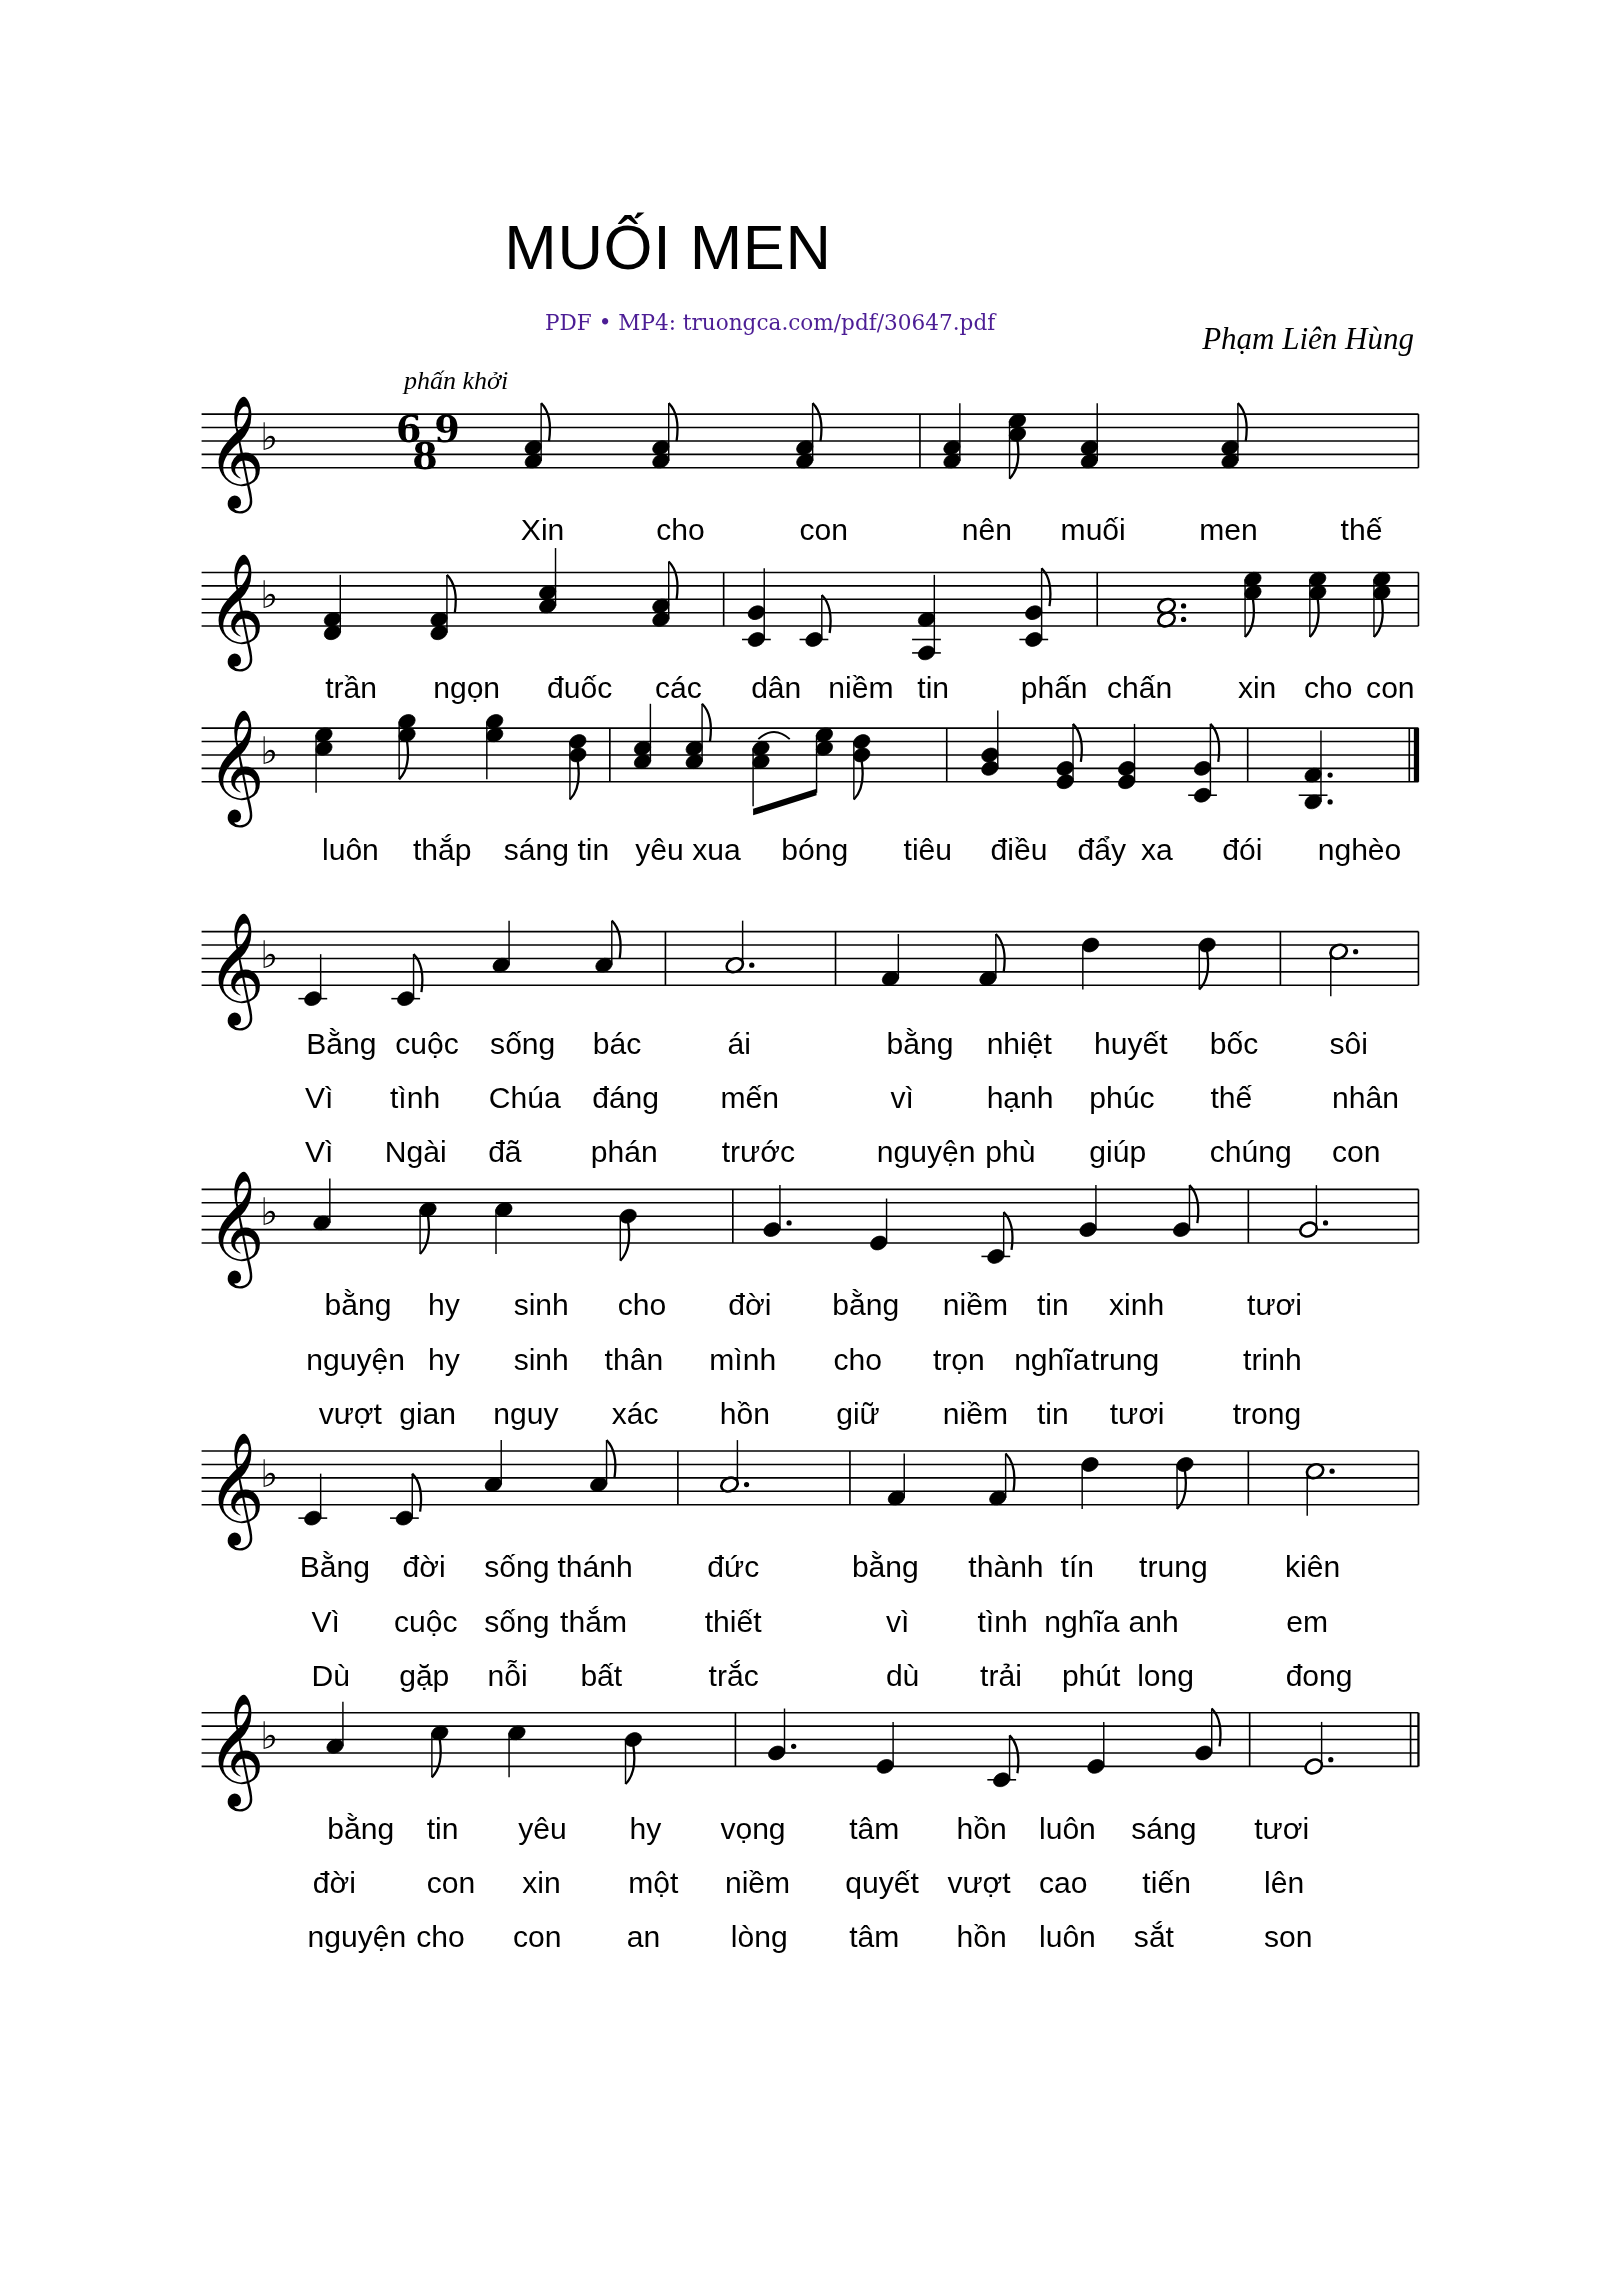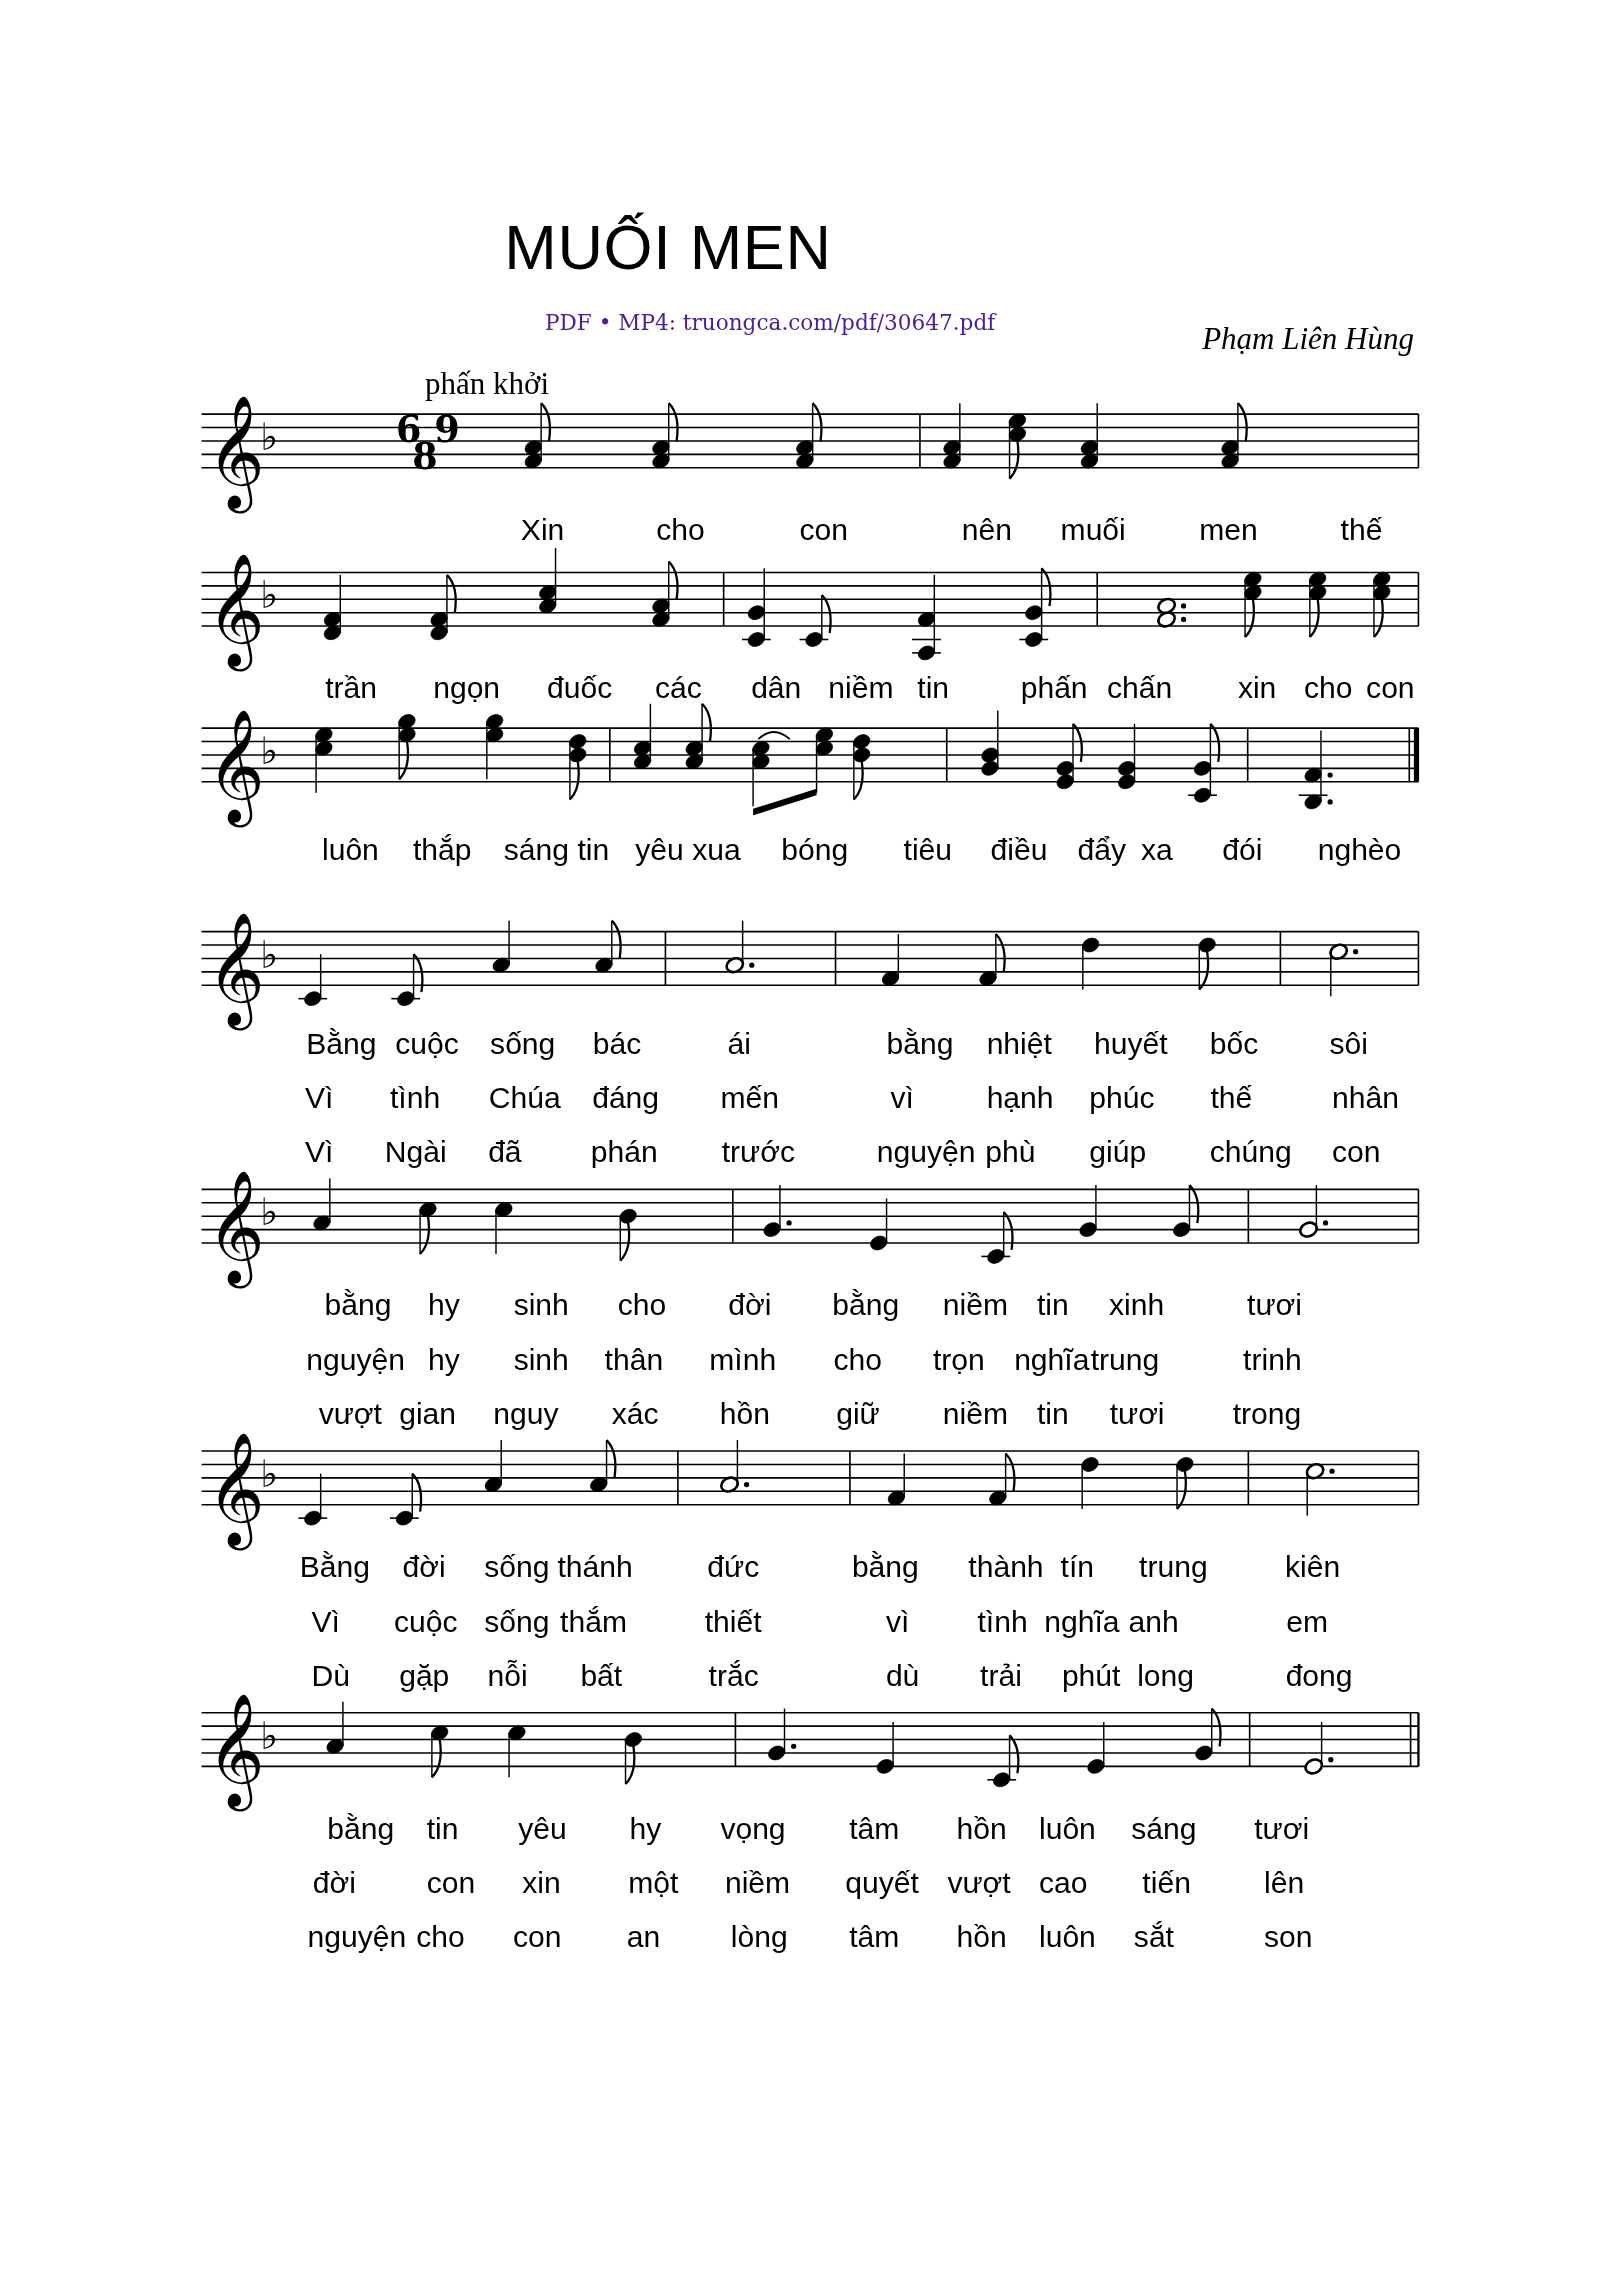--- a/index.html
+++ b/index.html
@@ -1,21 +1,21 @@
 <!DOCTYPE html>
 <html style="font-size:10.5px"><head>
 <meta charset="utf-8">
 <style>
   html, body { margin: 0; padding: 0; background: #ffffff; }
   body { width: 1622px; height: 2295px; position: relative; overflow: hidden; color: #000; }
   .title { position: absolute; left: 0; width: 1336px; top: 208px; text-align: center;
     font-family: "Liberation Sans", sans-serif; font-size: 63px; letter-spacing: 0.7px; line-height: 1; margin-top: 8px; }
   .source { position: absolute; left: 545px; top: 310px; font-family: "DejaVu Serif", serif; font-size: 21.6px; color: #4c1d95; }
   .composer { position: absolute; right: 208px; top: 321px; font-family: "Liberation Serif", serif; font-style: italic; font-size: 31px; }
-  .tempo { position: absolute; left: 425px; top: 366px; font-family: "Liberation Serif", serif; font-size: 31px; }
+  .tempo { position: absolute; left: 404px; top: 366px; font-family: "Liberation Serif", serif; font-style: italic; font-size: 26px; }
   svg.score { position: absolute; left: 0; top: 0; }
   .lyric { font-family: "Liberation Sans", sans-serif; font-size: 46px; }
 </style>
 </head>
 <body>
 
 <div class="title">MUỐI MEN</div>
 <div class="source">PDF • MP4: truongca.com/pdf/30647.pdf</div>
 <div class="composer">Phạm Liên Hùng</div>
 <div class="tempo">phấn khởi</div>

